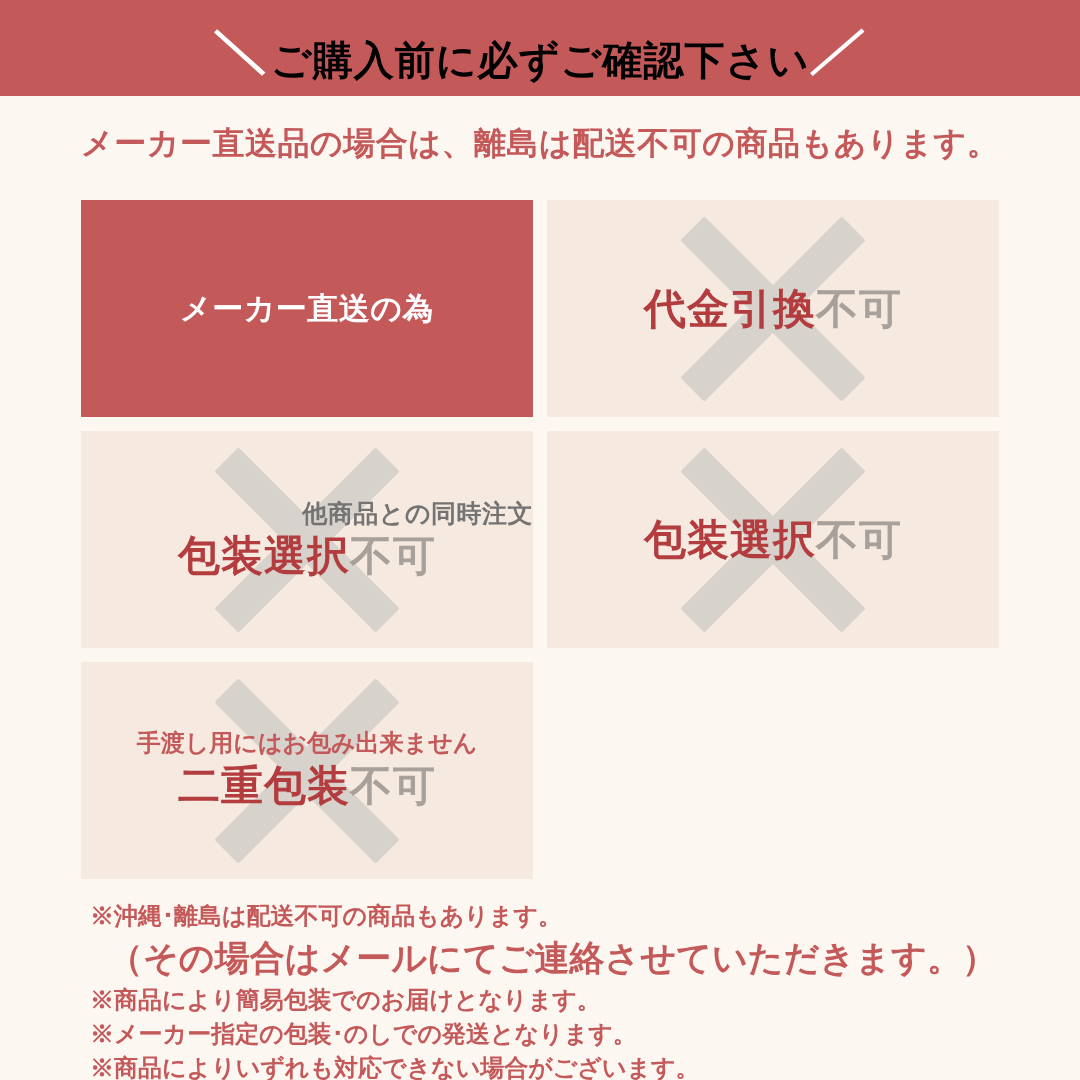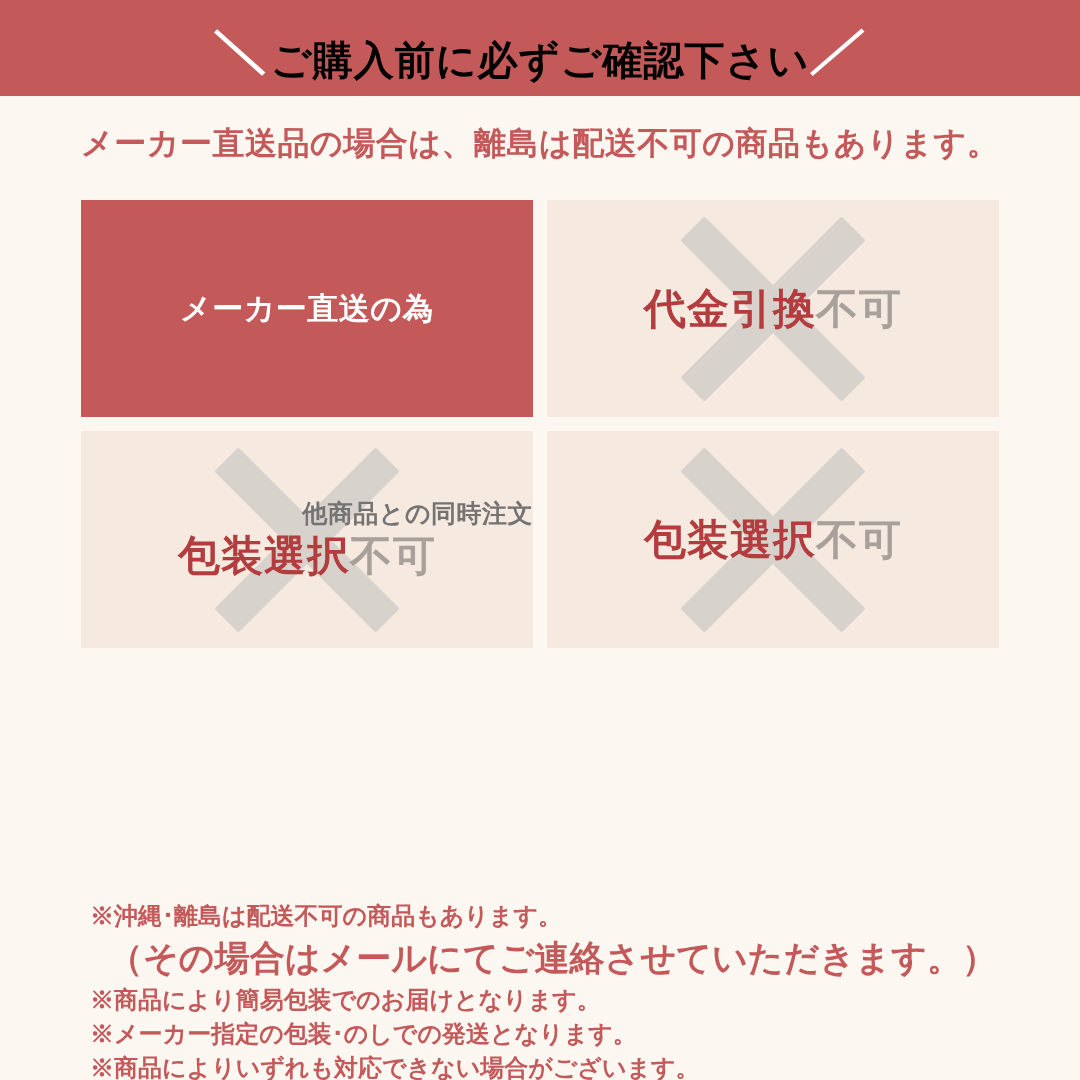--- a/index.html
+++ b/index.html
@@ -220,20 +220,32 @@
           <span class="b"></span>
         </div>
       <div class="cell-content">
         <div class="t-main">
           <span>包装選択</span><span class="muted">不可</span>
         </div>
       </div>
     </div>
 
 
+    <div class="cell">
+      <div class="xmark">
+          <span class="a"></span>
+          <span class="b"></span>
+        </div>
+      <div class="cell-content">
+        <div class="t-line-small">手渡し用にはお包み出来ません</div>
+        <div class="t-main">
+          <span>二重包装</span><span class="muted">不可</span>
+        </div>
+      </div>
+    </div>
 
   </div>
 
   <div class="notes">
     <div class="note">※沖縄･離島は配送不可の商品もあります。</div>
     <div class="note indent">（その場合はメールにてご連絡させていただきます。）</div>
     <div class="note">※商品により簡易包装でのお届けとなります。</div>
     <div class="note">※メーカー指定の包装･のしでの発送となります。</div>
     <div class="note">※商品によりいずれも対応できない場合がございます。</div>
   </div>

